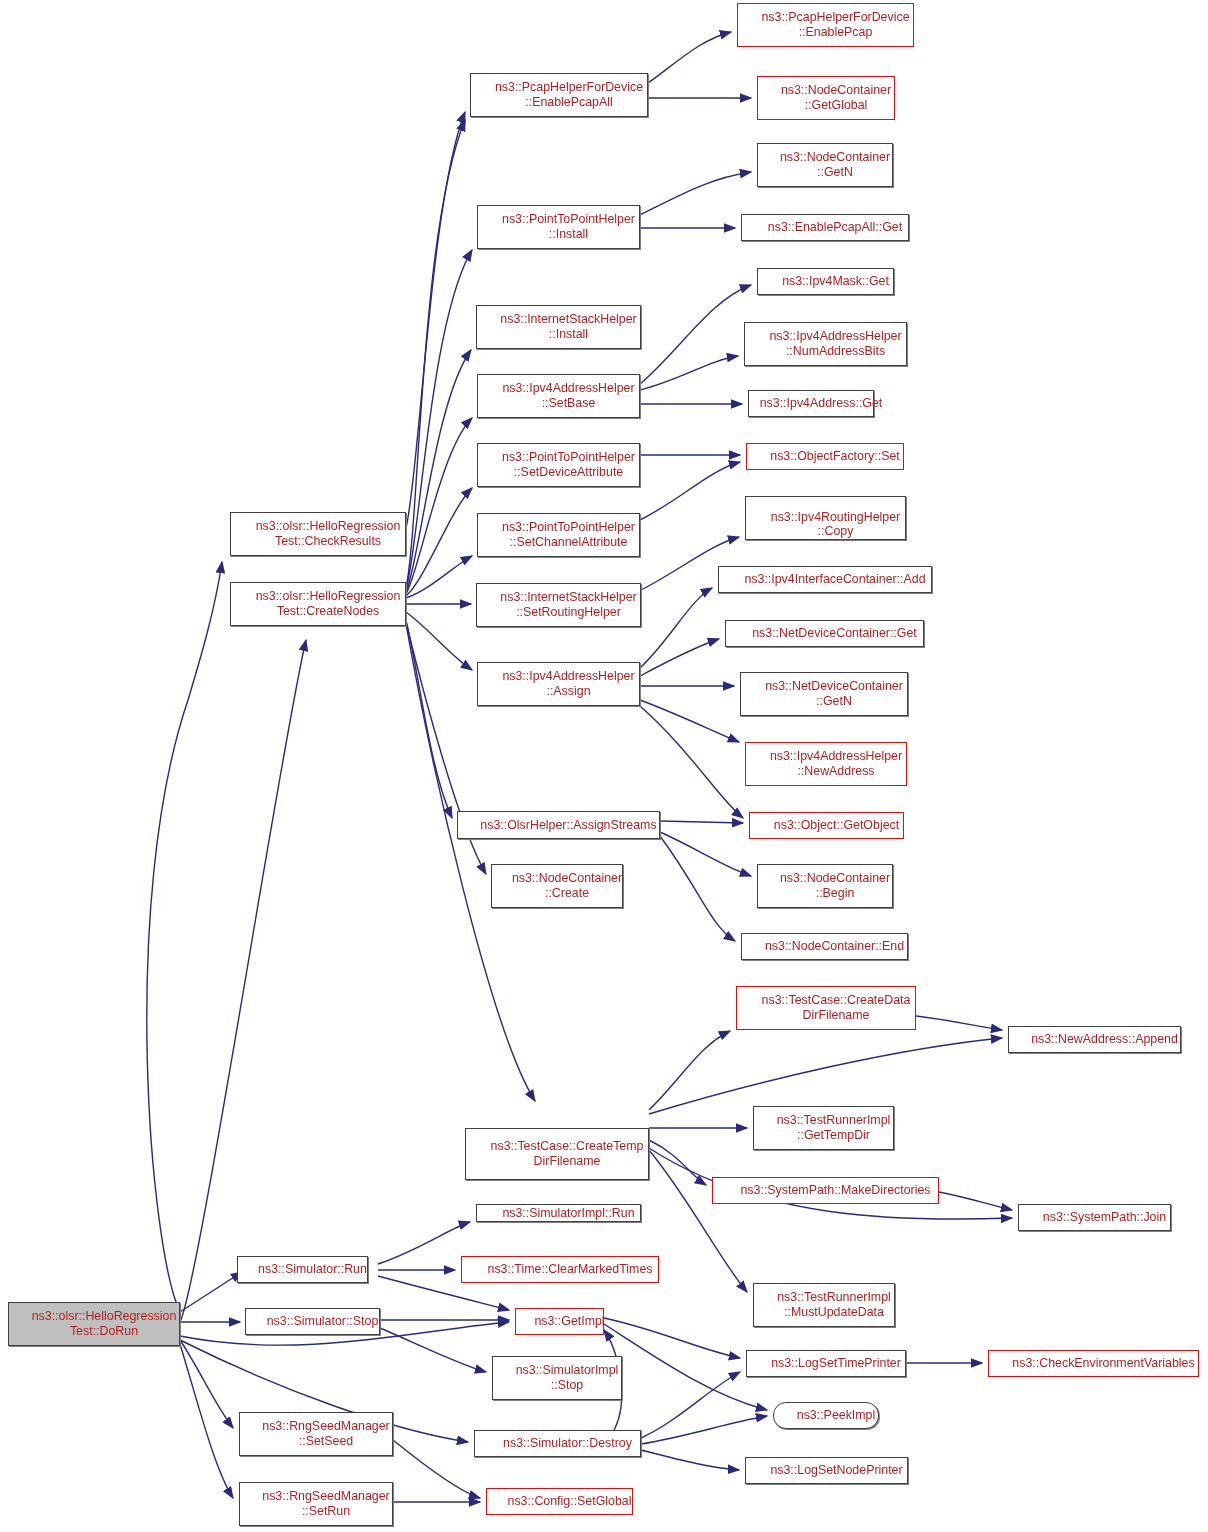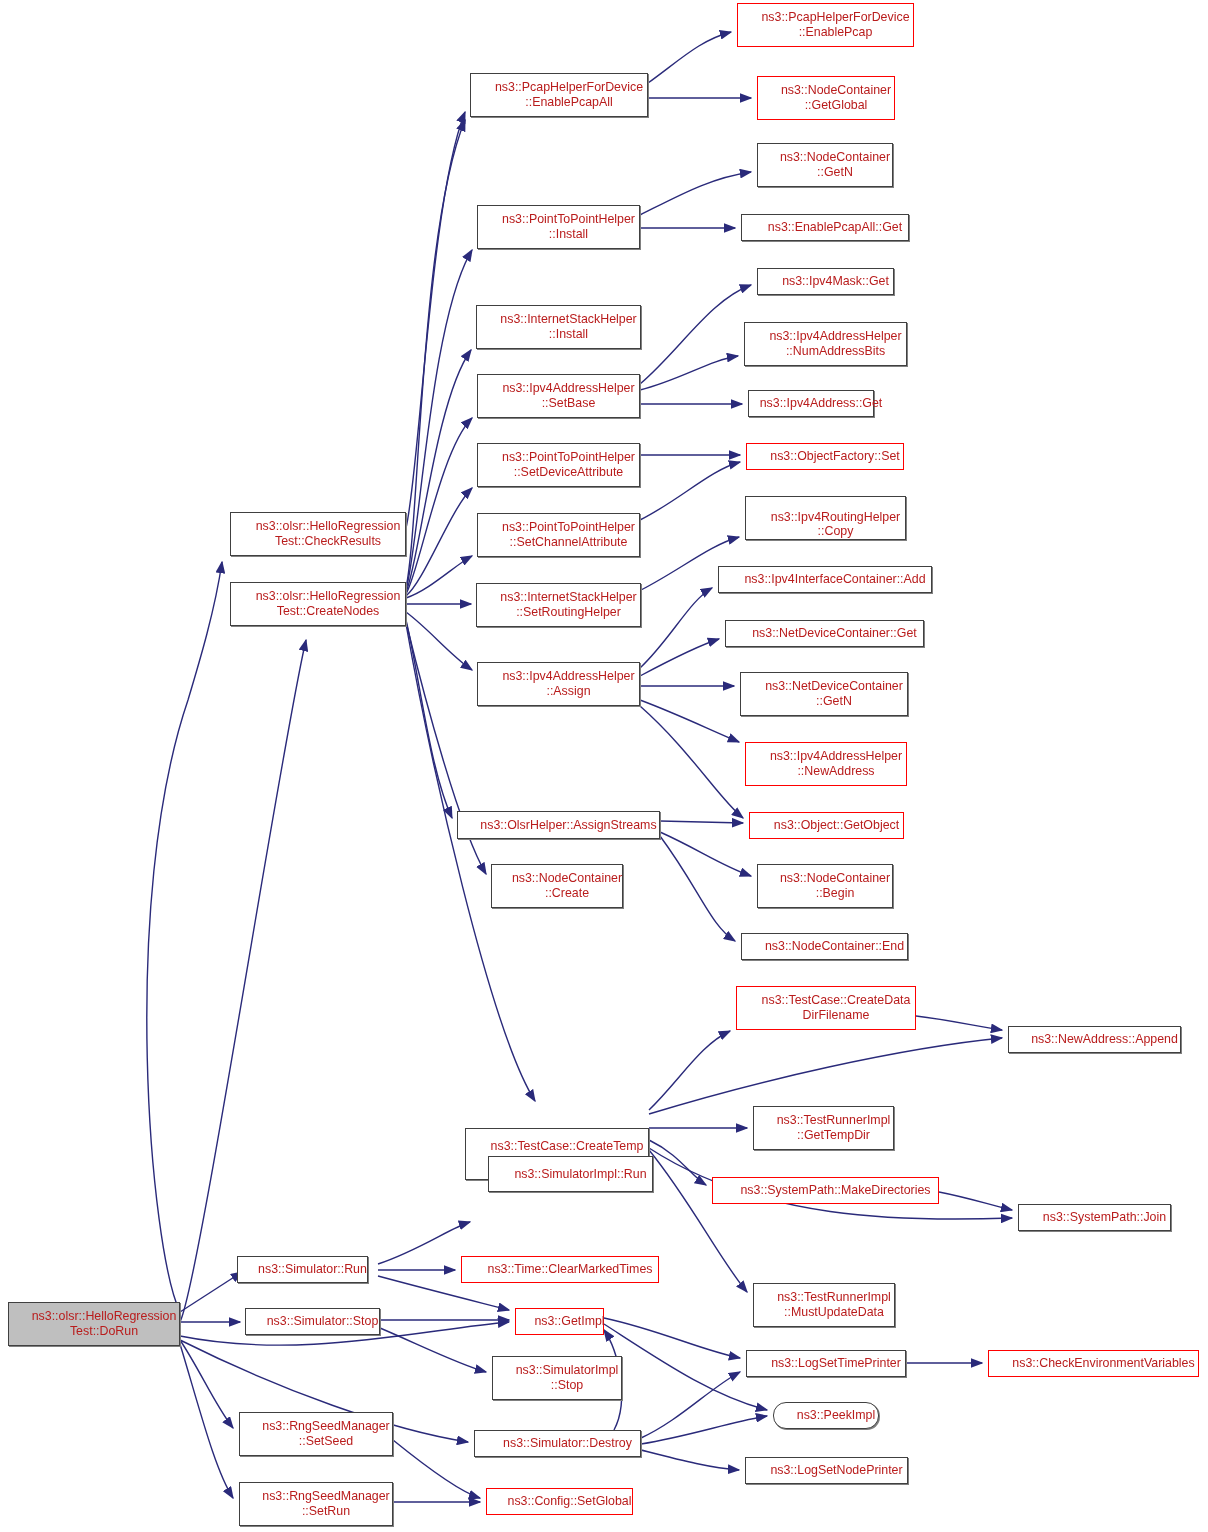--- a/index.html
+++ b/index.html
@@ -126,21 +126,21 @@
 ::SetChannelAttribute</span></div>
       <div class="node" style="left: 476px; top: 583px; width: 165px; height: 44px;"><span>ns3::InternetStackHelper
 ::SetRoutingHelper</span></div>
       <div class="node" style="left: 477px; top: 662px; width: 163px; height: 44px;"><span>ns3::Ipv4AddressHelper
 ::Assign</span></div>
       <div class="node" style="left: 457px; top: 811px; width: 203px; height: 28px;"><span>ns3::OlsrHelper::AssignStreams</span></div>
       <div class="node" style="left: 491px; top: 864px; width: 132px; height: 44px;"><span>ns3::NodeContainer
 ::Create</span></div>
       <div class="node" style="left: 465px; top: 1107px; width: 184px; height: 52px; margin-top: 21px;"><span>ns3::TestCase::CreateTemp
 DirFilename</span></div>
-      <div class="node" style="left: 476px; top: 1156px; width: 165px; height: 36px; margin-left: 12px;"><span>ns3::SimulatorImpl::Run</span></div>
+      <div class="node" style="left: 476px; top: 1204px; width: 165px; height: 18px;"><span>ns3::SimulatorImpl::Run</span></div>
       <div class="node red" style="left: 461px; top: 1256px; width: 198px; height: 27px;"><span>ns3::Time::ClearMarkedTimes</span></div>
       <div class="node red" style="left: 515px; top: 1308px; width: 89px; height: 27px;"><span>ns3::GetImpl</span></div>
       <div class="node" style="left: 492px; top: 1356px; width: 130px; height: 44px;"><span>ns3::SimulatorImpl
 ::Stop</span></div>
       <div class="node" style="left: 474px; top: 1430px; width: 167px; height: 27px;"><span>ns3::Simulator::Destroy</span></div>
       <div class="node red" style="left: 486px; top: 1488px; width: 147px; height: 27px;"><span>ns3::Config::SetGlobal</span></div>
       <div class="node" style="left: 237px; top: 1256px; width: 131px; height: 27px;"><span>ns3::Simulator::Run</span></div>
       <div class="node" style="left: 245px; top: 1308px; width: 135px; height: 27px;"><span>ns3::Simulator::Stop</span></div>
       <div class="node" style="left: 239px; top: 1412px; width: 154px; height: 44px;"><span>ns3::RngSeedManager
 ::SetSeed</span></div>

